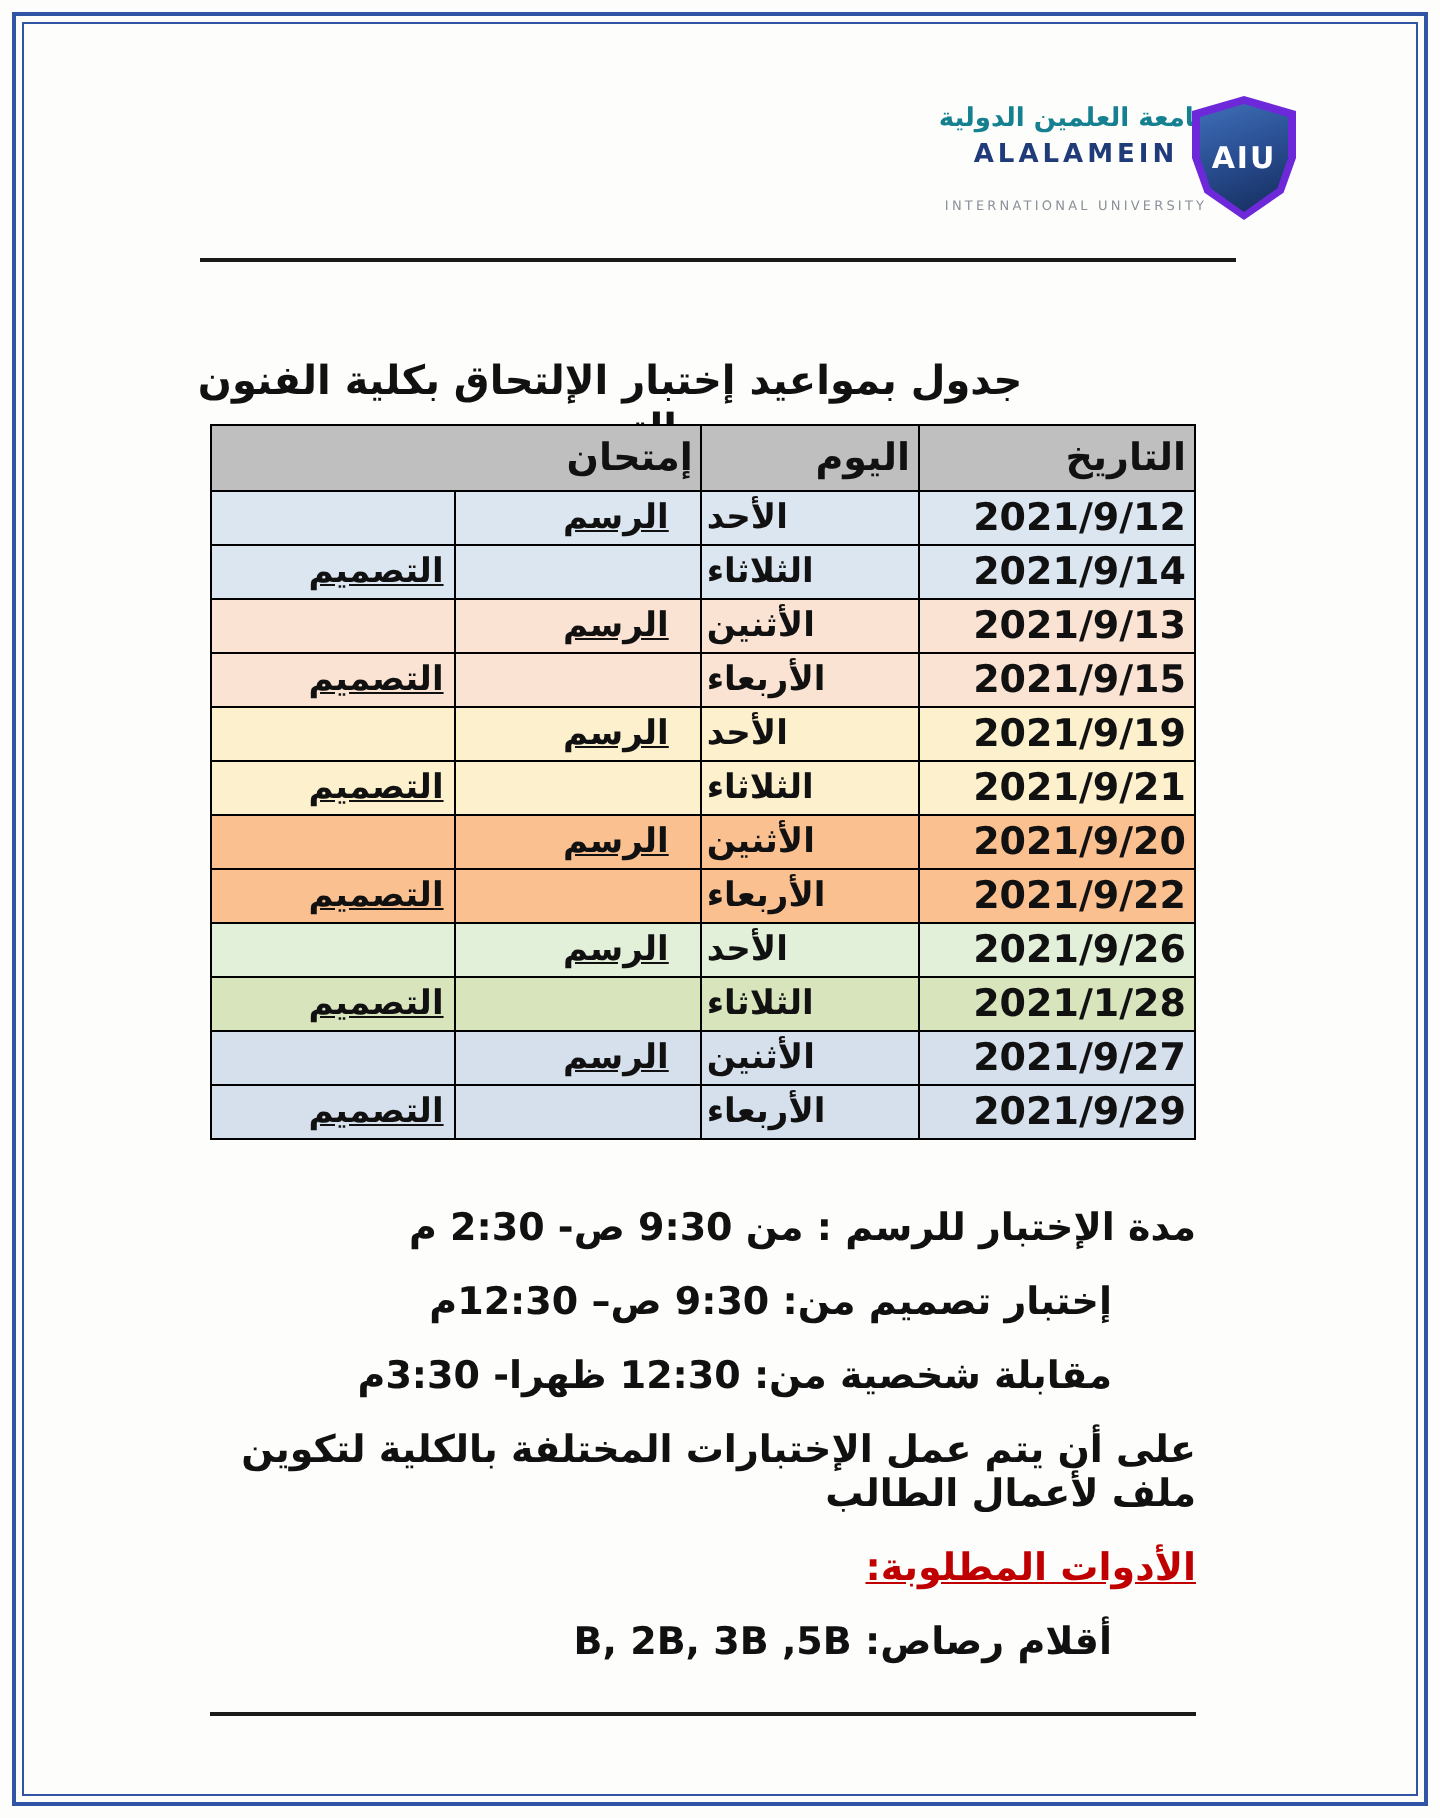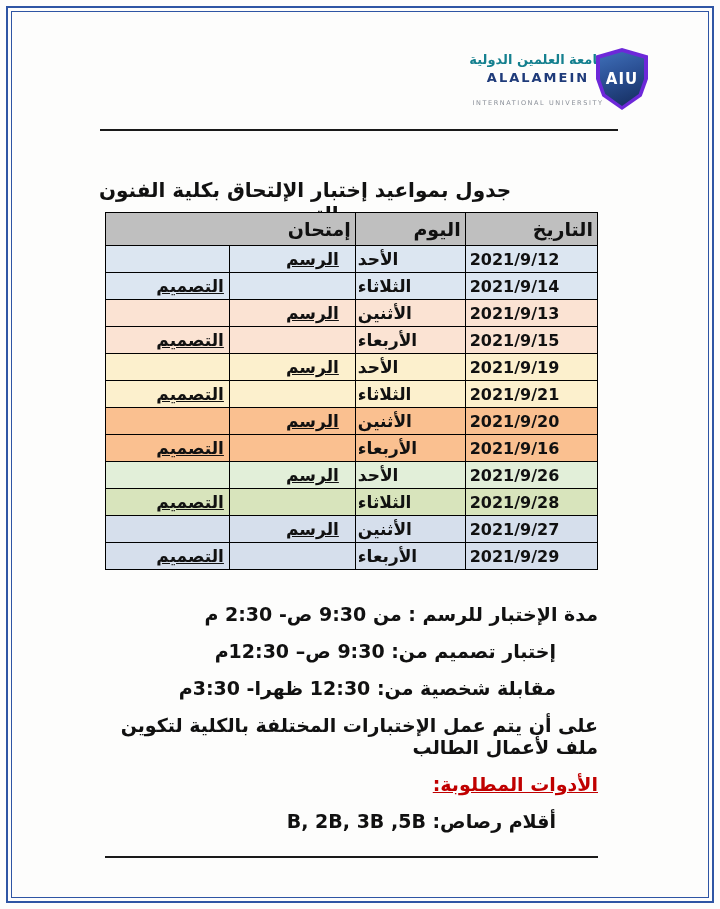--- a/index.html
+++ b/index.html
@@ -37,21 +37,21 @@
 
   
   .exam-table{position:absolute;top:212px;left:105px;width:493px;border-collapse:collapse;direction:rtl;}
   .exam-table th,.exam-table td{border:1px solid #000;font-weight:bold;padding:2px 4px;}
   .exam-table th{background:#bfbfbf;font-size:19px;height:28px;text-align:right;padding-left:32px;}
   .exam-table td{height:22px;font-size:17px;}
   .c-date{width:118px;}
   .c-day{width:90px;}
   .c-draw{width:140px;}
   .c-design{width:145px;}
-  td.c-date{text-align:left;font-size:16px;margin-left:32px;}
+  td.c-date{text-align:right;font-size:19px;margin-left:32px;}
   td.c-day{text-align:left;padding-left:2px;padding-right:6px;}
   td.c-draw{text-align:right;padding-right:16px;text-decoration:underline;}
   td.c-design{text-align:right;padding-right:5px;text-decoration:underline;}
 
   
   .notes{position:absolute;top:603px;left:105px;width:493px;direction:rtl;text-align:right;}
   .note{margin:0 0 15px 0;font-size:19px;font-weight:bold;line-height:22px;color:#111;}
   .note.red{color:#c00000;text-decoration:underline;}
   .note.indent{padding-right:42px;}
 </style>
@@ -123,33 +123,33 @@
           <td class="c-draw"></td>
           <td class="c-design">التصميم</td>
         </tr>
         <tr style="background-color: rgb(250, 192, 144);">
           <td class="c-date">2021/9/20</td>
           <td class="c-day">الأثنين</td>
           <td class="c-draw">الرسم</td>
           <td class="c-design"></td>
         </tr>
         <tr style="background-color: rgb(250, 192, 144);">
-          <td class="c-date">2021/9/16</td>
+          <td class="c-date">2021/9/22</td>
           <td class="c-day">الأربعاء</td>
           <td class="c-draw"></td>
           <td class="c-design">التصميم</td>
         </tr>
         <tr style="background-color: rgb(226, 239, 217);">
           <td class="c-date">2021/9/26</td>
           <td class="c-day">الأحد</td>
           <td class="c-draw">الرسم</td>
           <td class="c-design"></td>
         </tr>
         <tr style="background-color: rgb(216, 228, 188);">
-          <td class="c-date">2021/9/28</td>
+          <td class="c-date">2021/1/28</td>
           <td class="c-day">الثلاثاء</td>
           <td class="c-draw"></td>
           <td class="c-design">التصميم</td>
         </tr>
         <tr style="background-color: rgb(214, 223, 236);">
           <td class="c-date">2021/9/27</td>
           <td class="c-day">الأثنين</td>
           <td class="c-draw">الرسم</td>
           <td class="c-design"></td>
         </tr>

